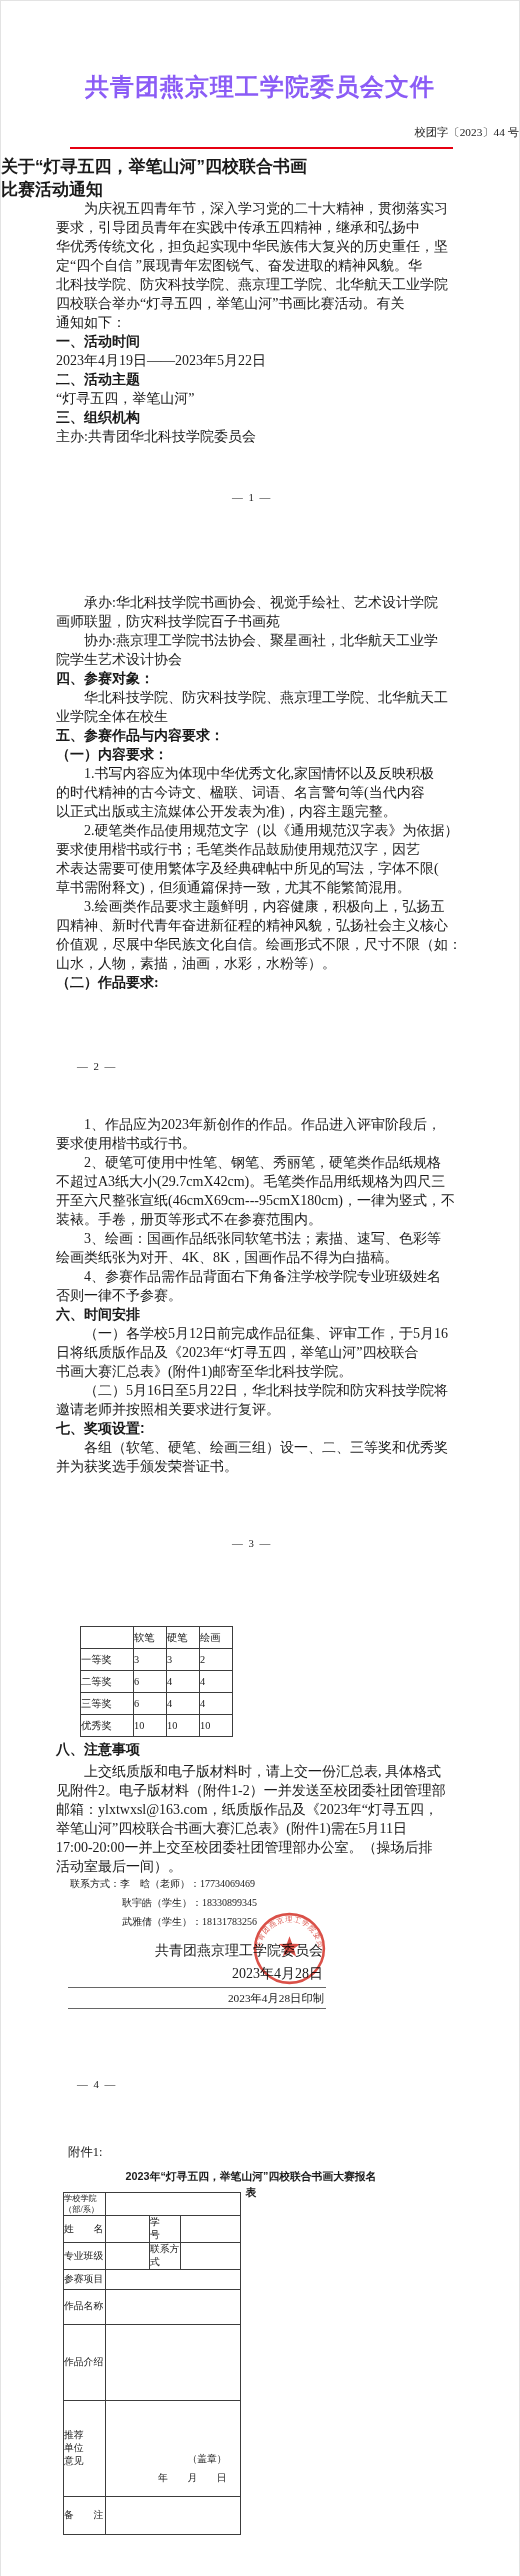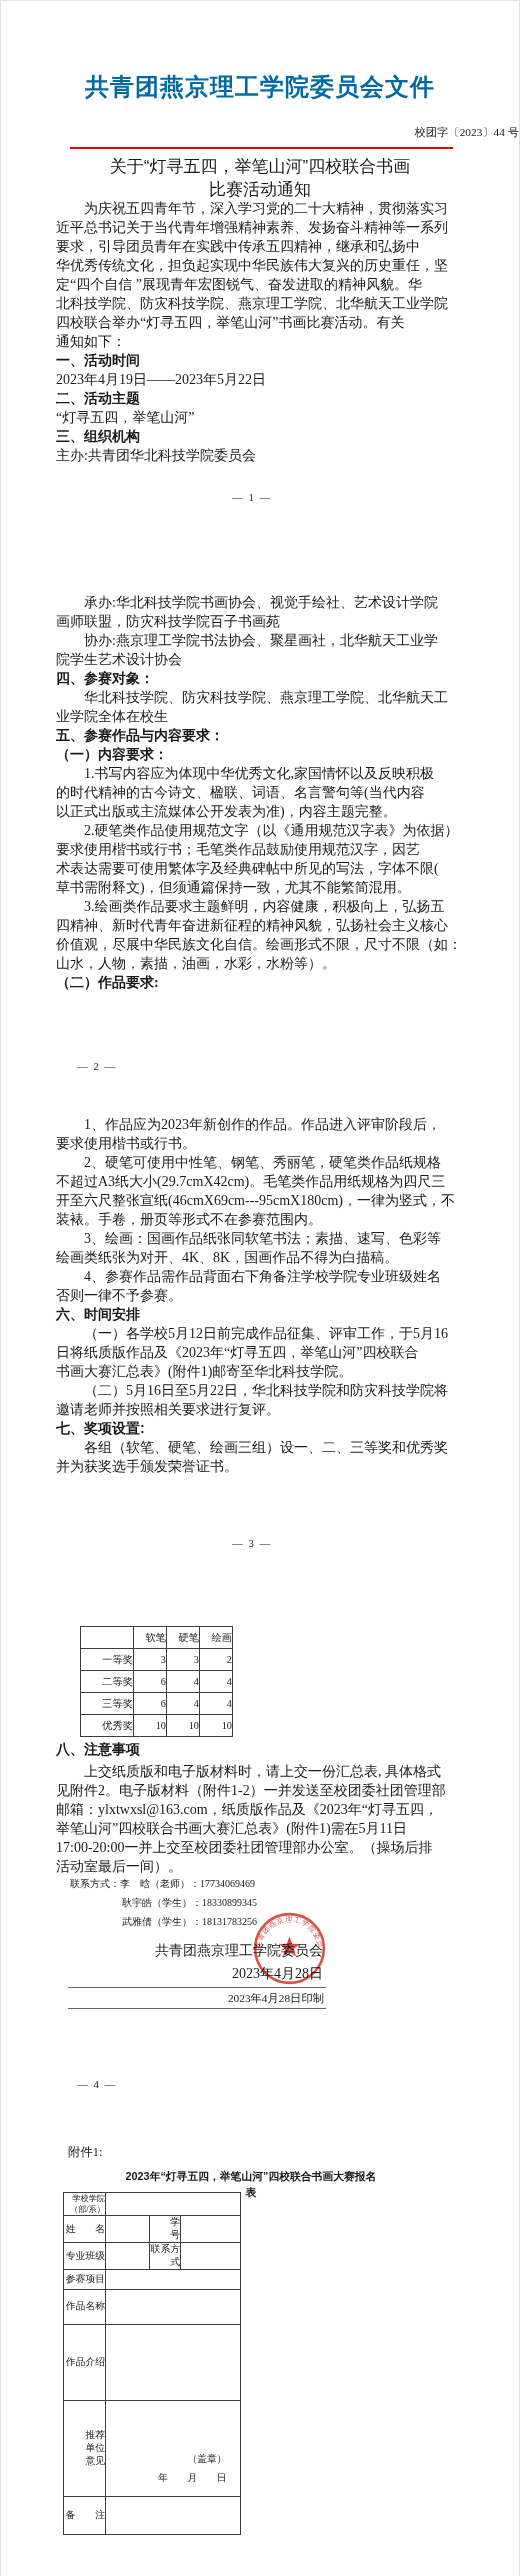--- a/index.html
+++ b/index.html
@@ -1,31 +1,31 @@
 <!DOCTYPE html>
 <html style="font-size:8.2px"><head>
 <meta charset="utf-8">
 <style>
   html,body{margin:0;padding:0;background:#fff;}
   .doc{position:relative;width:520px;height:2970px;background:#fff;overflow:hidden;
        font-family:"Liberation Serif","DejaVu Serif",serif;color:#1a1a1a;
        border:0.5px solid #e3e3e3;box-sizing:border-box;}
   .abs{position:absolute;}
-  .red-head{left:0;right:0;top:70px;text-align:center;color:#0369a1;
+  .red-head{left:0;right:0;top:70px;text-align:center;color:#8b5cf6;
             font-size:24px;font-weight:bold;letter-spacing:1px;white-space:nowrap;}
   .doc-num{left:0;right:0;top:124px;text-align:right;font-size:11.3px;}
   .red-rule{left:69px;width:383px;top:146px;height:1.5px;background:#e60011;}
-  .main-title{left:0;right:0;top:154px;text-align:center;font-size:17px;font-weight:normal;
+  .main-title{left:0;right:0;top:154px;font-size:17px;font-weight:bold;
               line-height:23px;font-family:"Liberation Sans","DejaVu Sans",sans-serif;}
   .body-block{left:55px;width:415px;font-size:14px;line-height:19px;white-space:nowrap;}
   .ln{height:19px;}
   .b{font-weight:bold;font-family:"Liberation Sans","DejaVu Sans",sans-serif;}
   .k{font-weight:bold;}
   table{border-collapse:collapse;table-layout:fixed;}
-  td{border:0.5px solid #3c3c3c;padding:0;text-align:right;vertical-align:middle;
+  td{border:0.5px solid #3c3c3c;padding:0;text-align:left;vertical-align:middle;
      font-size:10.3px;overflow:hidden;}
   .awards{left:79px;top:1625px;width:152px;}
   .awards td{height:21px;}
   .p4-head{left:55px;top:1740px;font-size:14px;}
   .notes{top:1761px;}
   .contacts{left:69px;top:1873px;font-size:10px;line-height:19px;white-space:nowrap;}
   .contacts .ind{padding-left:52px;}
   .sig{right:196px;top:1938px;text-align:right;font-size:14px;line-height:23px;}
   .seal{left:250px;top:1909px;width:77px;height:77px;opacity:.88;mix-blend-mode:multiply;}
   .imp-rule{left:67px;width:258px;height:0;border-top:1px solid #666;}
@@ -47,21 +47,20 @@
 
   <div class="abs red-head">共青团燕京理工学院委员会文件</div>
   <div class="abs doc-num">校团字〔2023〕44 号</div>
   <div class="abs red-rule"></div>
   <div class="abs main-title">
     <div>关于“灯寻五四，举笔山河”四校联合书画</div>
     <div>比赛活动通知</div>
   </div>
   <div class="abs body-block" style="top:198px">
     <div class="ln">　　为庆祝五四青年节，深入学习党的二十大精神，贯彻落实习</div>
-    <div class="ln">近平总书记关于当代青年增强精神素养、发扬奋斗精神等一系列</div>
     <div class="ln">要求，引导团员青年在实践中传承五四精神，继承和弘扬中</div>
     <div class="ln">华优秀传统文化，担负起实现中华民族伟大复兴的历史重任，坚</div>
     <div class="ln">定“四个自信 ”展现青年宏图锐气、奋发进取的精神风貌。华</div>
     <div class="ln">北科技学院、防灾科技学院、燕京理工学院、北华航天工业学院</div>
     <div class="ln">四校联合举办“灯寻五四，举笔山河”书画比赛活动。有关</div>
     <div class="ln">通知如下：</div>
     <div class="ln b">一、活动时间</div>
     <div class="ln">2023年4月19日——2023年5月22日</div>
     <div class="ln b">二、活动主题</div>
     <div class="ln">“灯寻五四，举笔山河”</div>

